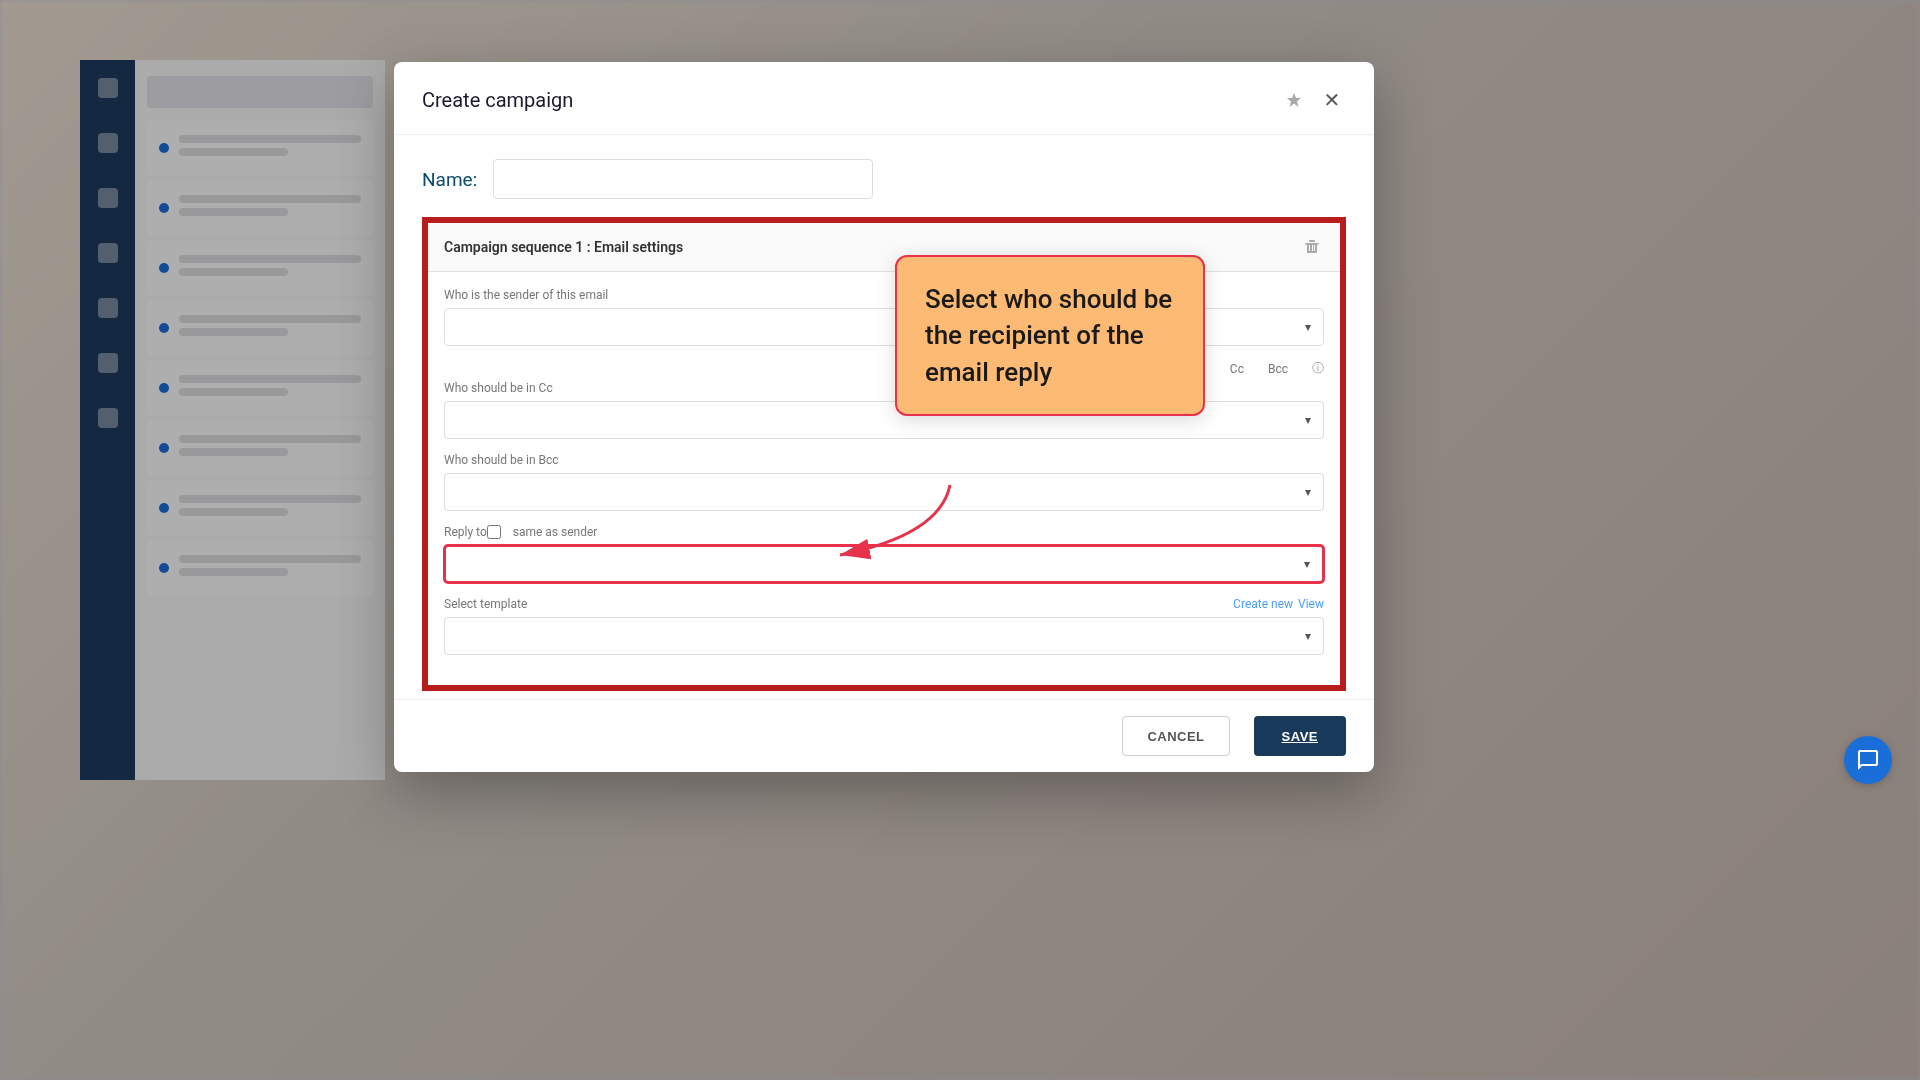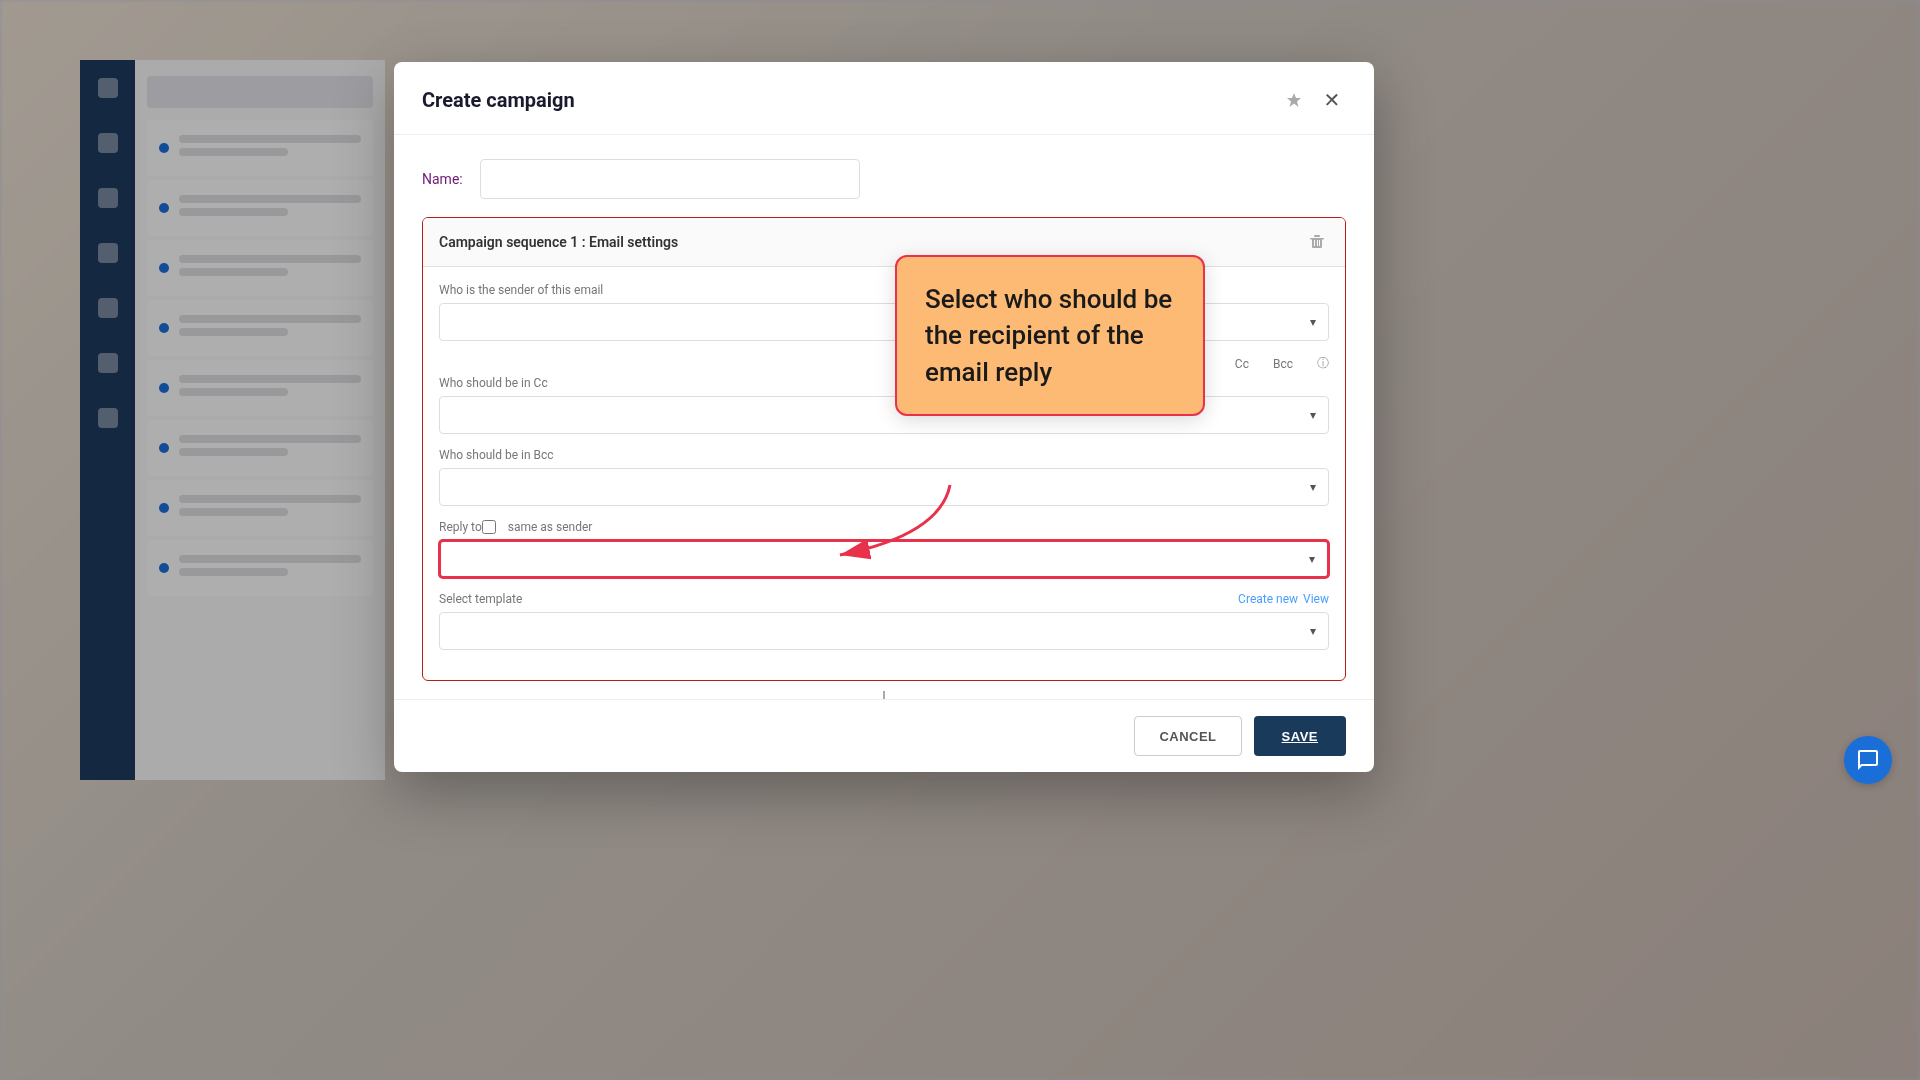--- a/index.html
+++ b/index.html
@@ -46,21 +46,21 @@
       display: flex;
       align-items: center;
       justify-content: space-between;
       padding: 24px 28px 20px;
       border-bottom: 1px solid #eee;
       flex-shrink: 0;
     }
 
     .modal-title {
       font-size: 20px;
-      font-weight: 700;
+      font-weight: 400;
       color: #1a1a2e;
     }
 
     .modal-header-actions {
       display: flex;
       align-items: center;
       gap: 12px;
     }
 
     .modal-pin-btn {
@@ -99,22 +99,22 @@
       border-radius: 4px;
       padding: 0 12px;
       font-size: 14px;
       color: #333;
       outline: none;
       background: #fff;
     }
 
     
     .sequence-block {
-      border: 1px solid #b91c1c;
-      border-radius: 6px;
+      border: 6px solid #b91c1c;
+      border-radius: 0;
       padding: 0;
       overflow: hidden;
     }
 
     .sequence-header {
       display: flex;
       align-items: center;
       justify-content: space-between;
       padding: 12px 16px;
       background: #fafafa;
@@ -265,21 +265,21 @@
       width: 2px;
       height: 30px;
       background: #aaa;
     }
 
     
     .modal-footer {
       display: flex;
       align-items: center;
       justify-content: flex-end;
-      gap: 12px;
+      gap: 24px;
       padding: 16px 28px;
       border-top: 1px solid #eee;
       flex-shrink: 0;
     }
 
     .btn-cancel {
       height: 40px;
       padding: 0 24px;
       border: 1px solid #ccc;
       border-radius: 4px;
@@ -430,22 +430,22 @@
     }
 
     .name-field-row {
       display: flex;
       align-items: center;
       gap: 16px;
       margin-bottom: 18px;
     }
 
     .name-label {
-      font-size: 14px;
-      color: #701a75;
+      font-size: 19px;
+      color: #0c4a6e;
       min-width: 42px;
     }
   </style>
 </head>
 <body>
 
 <div class="bg-app"></div>
 
 <div class="bg-sidebar-nav">
   <div class="bg-nav-item">

